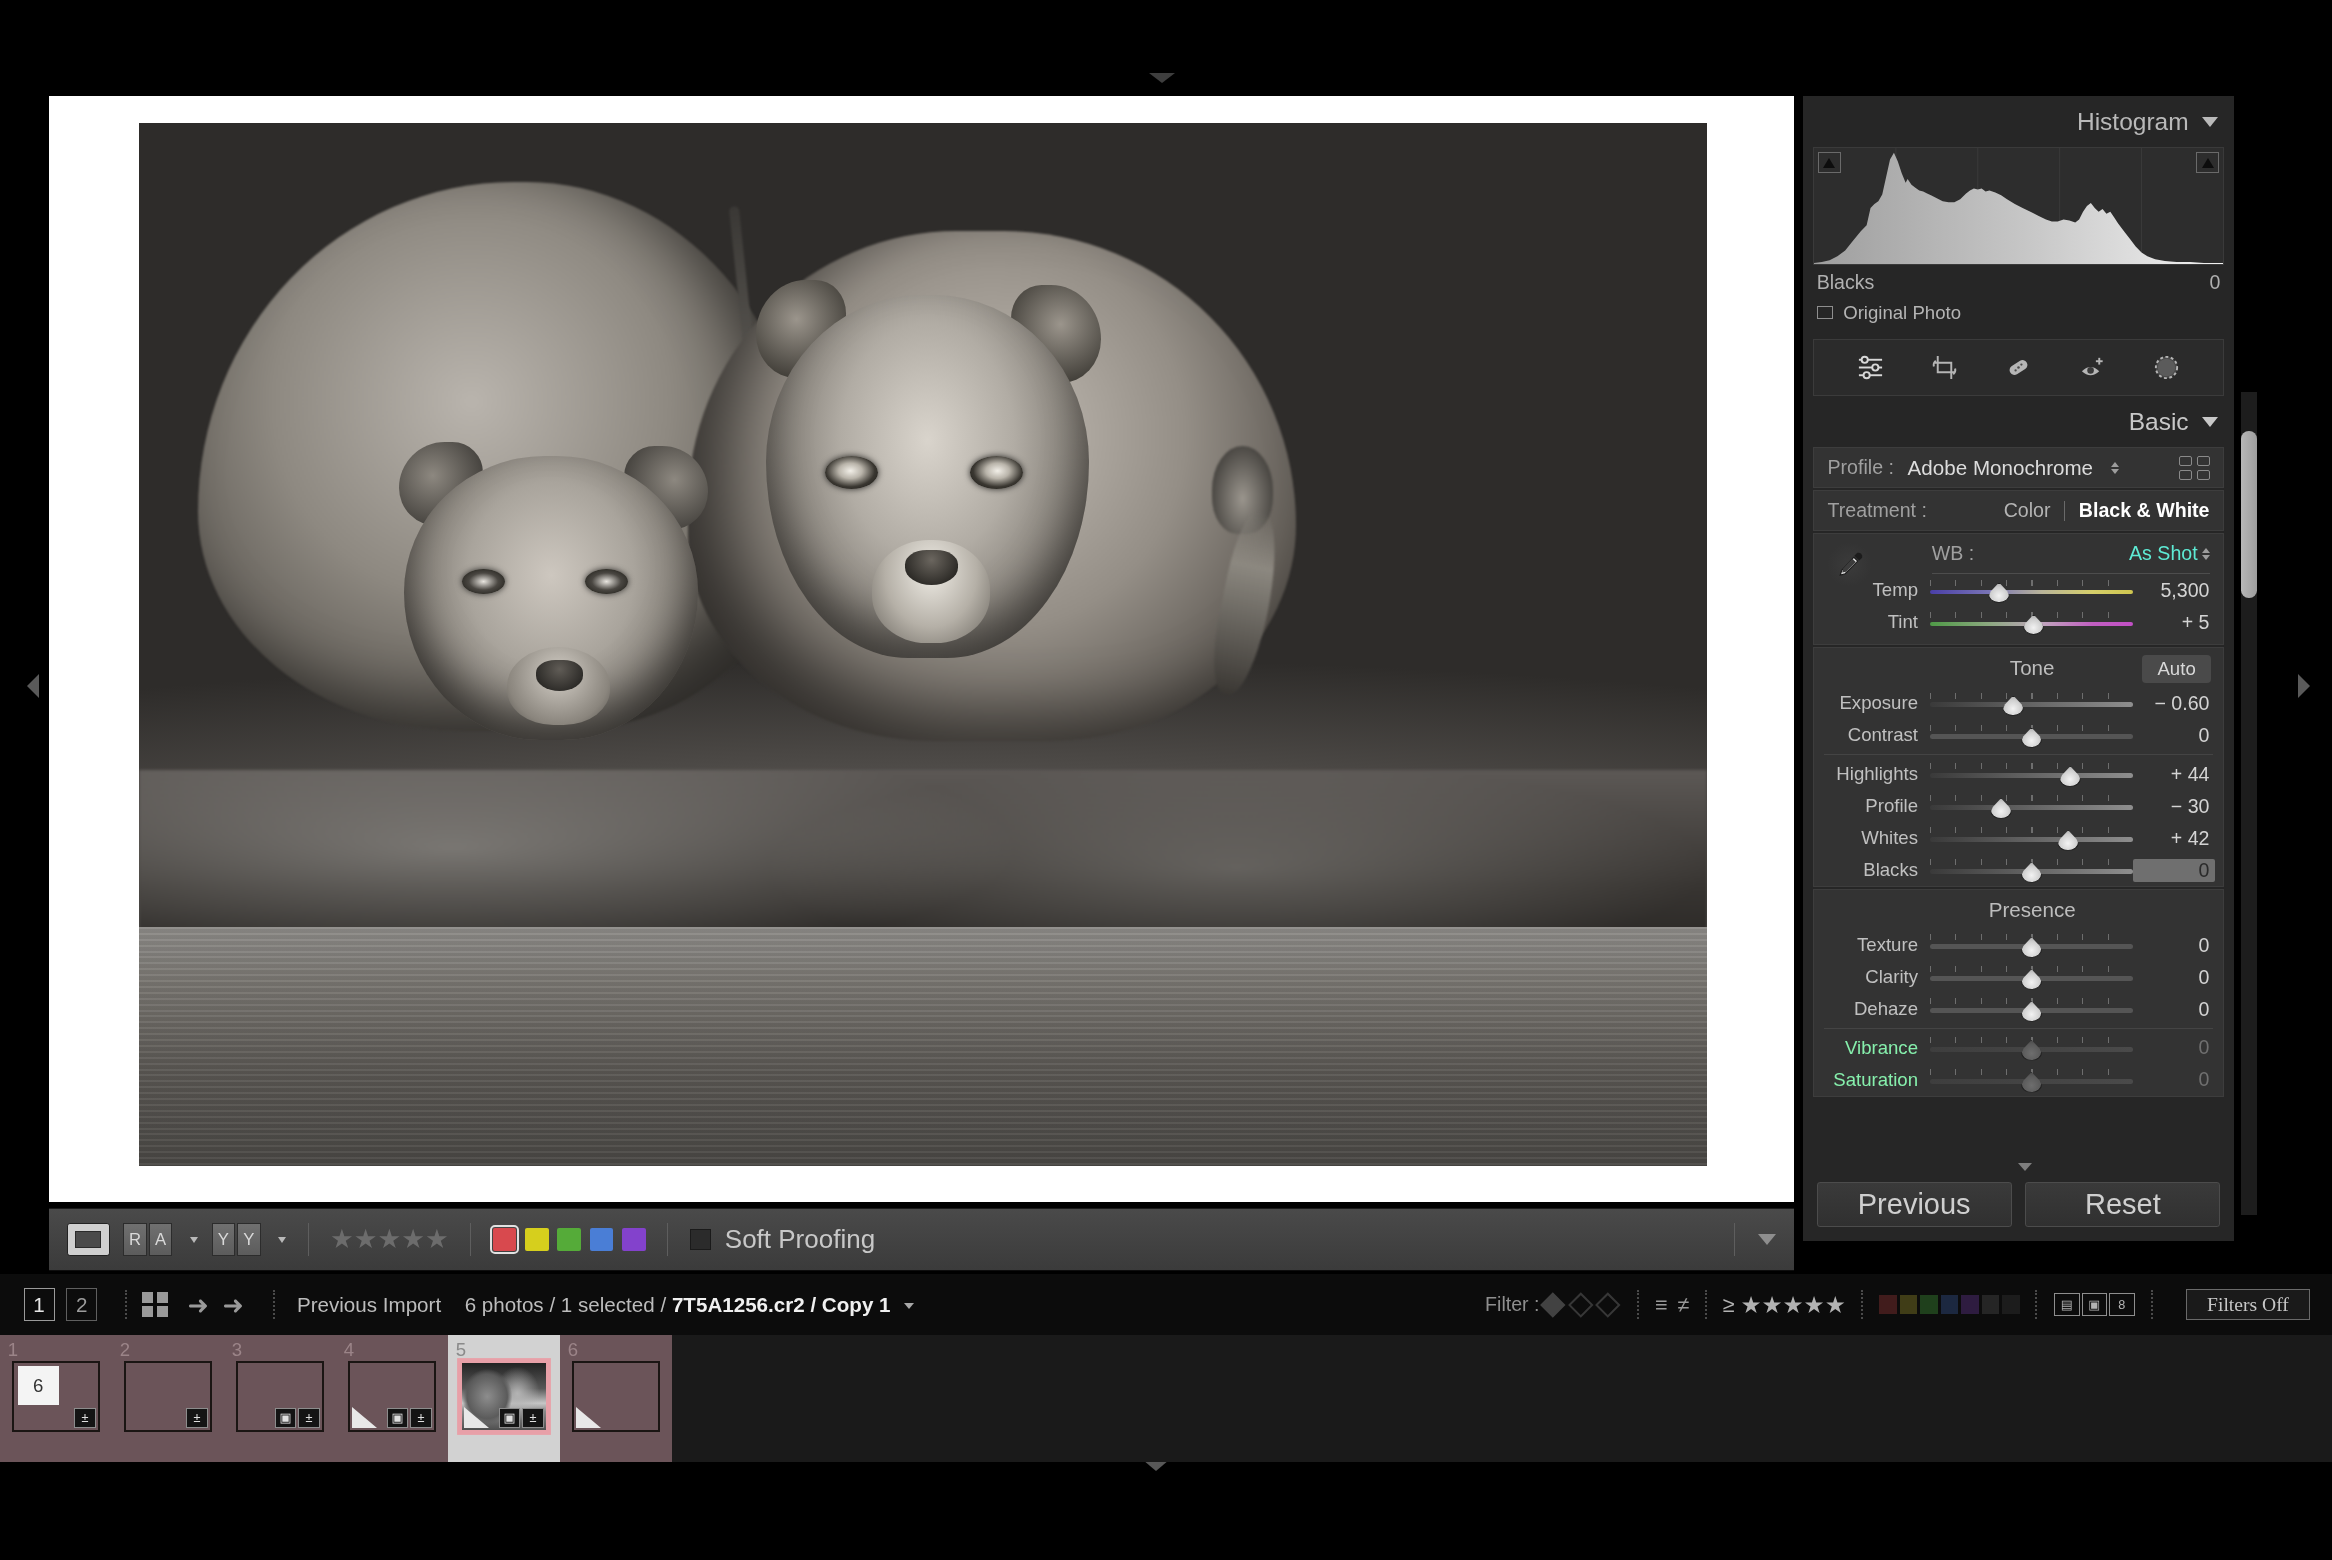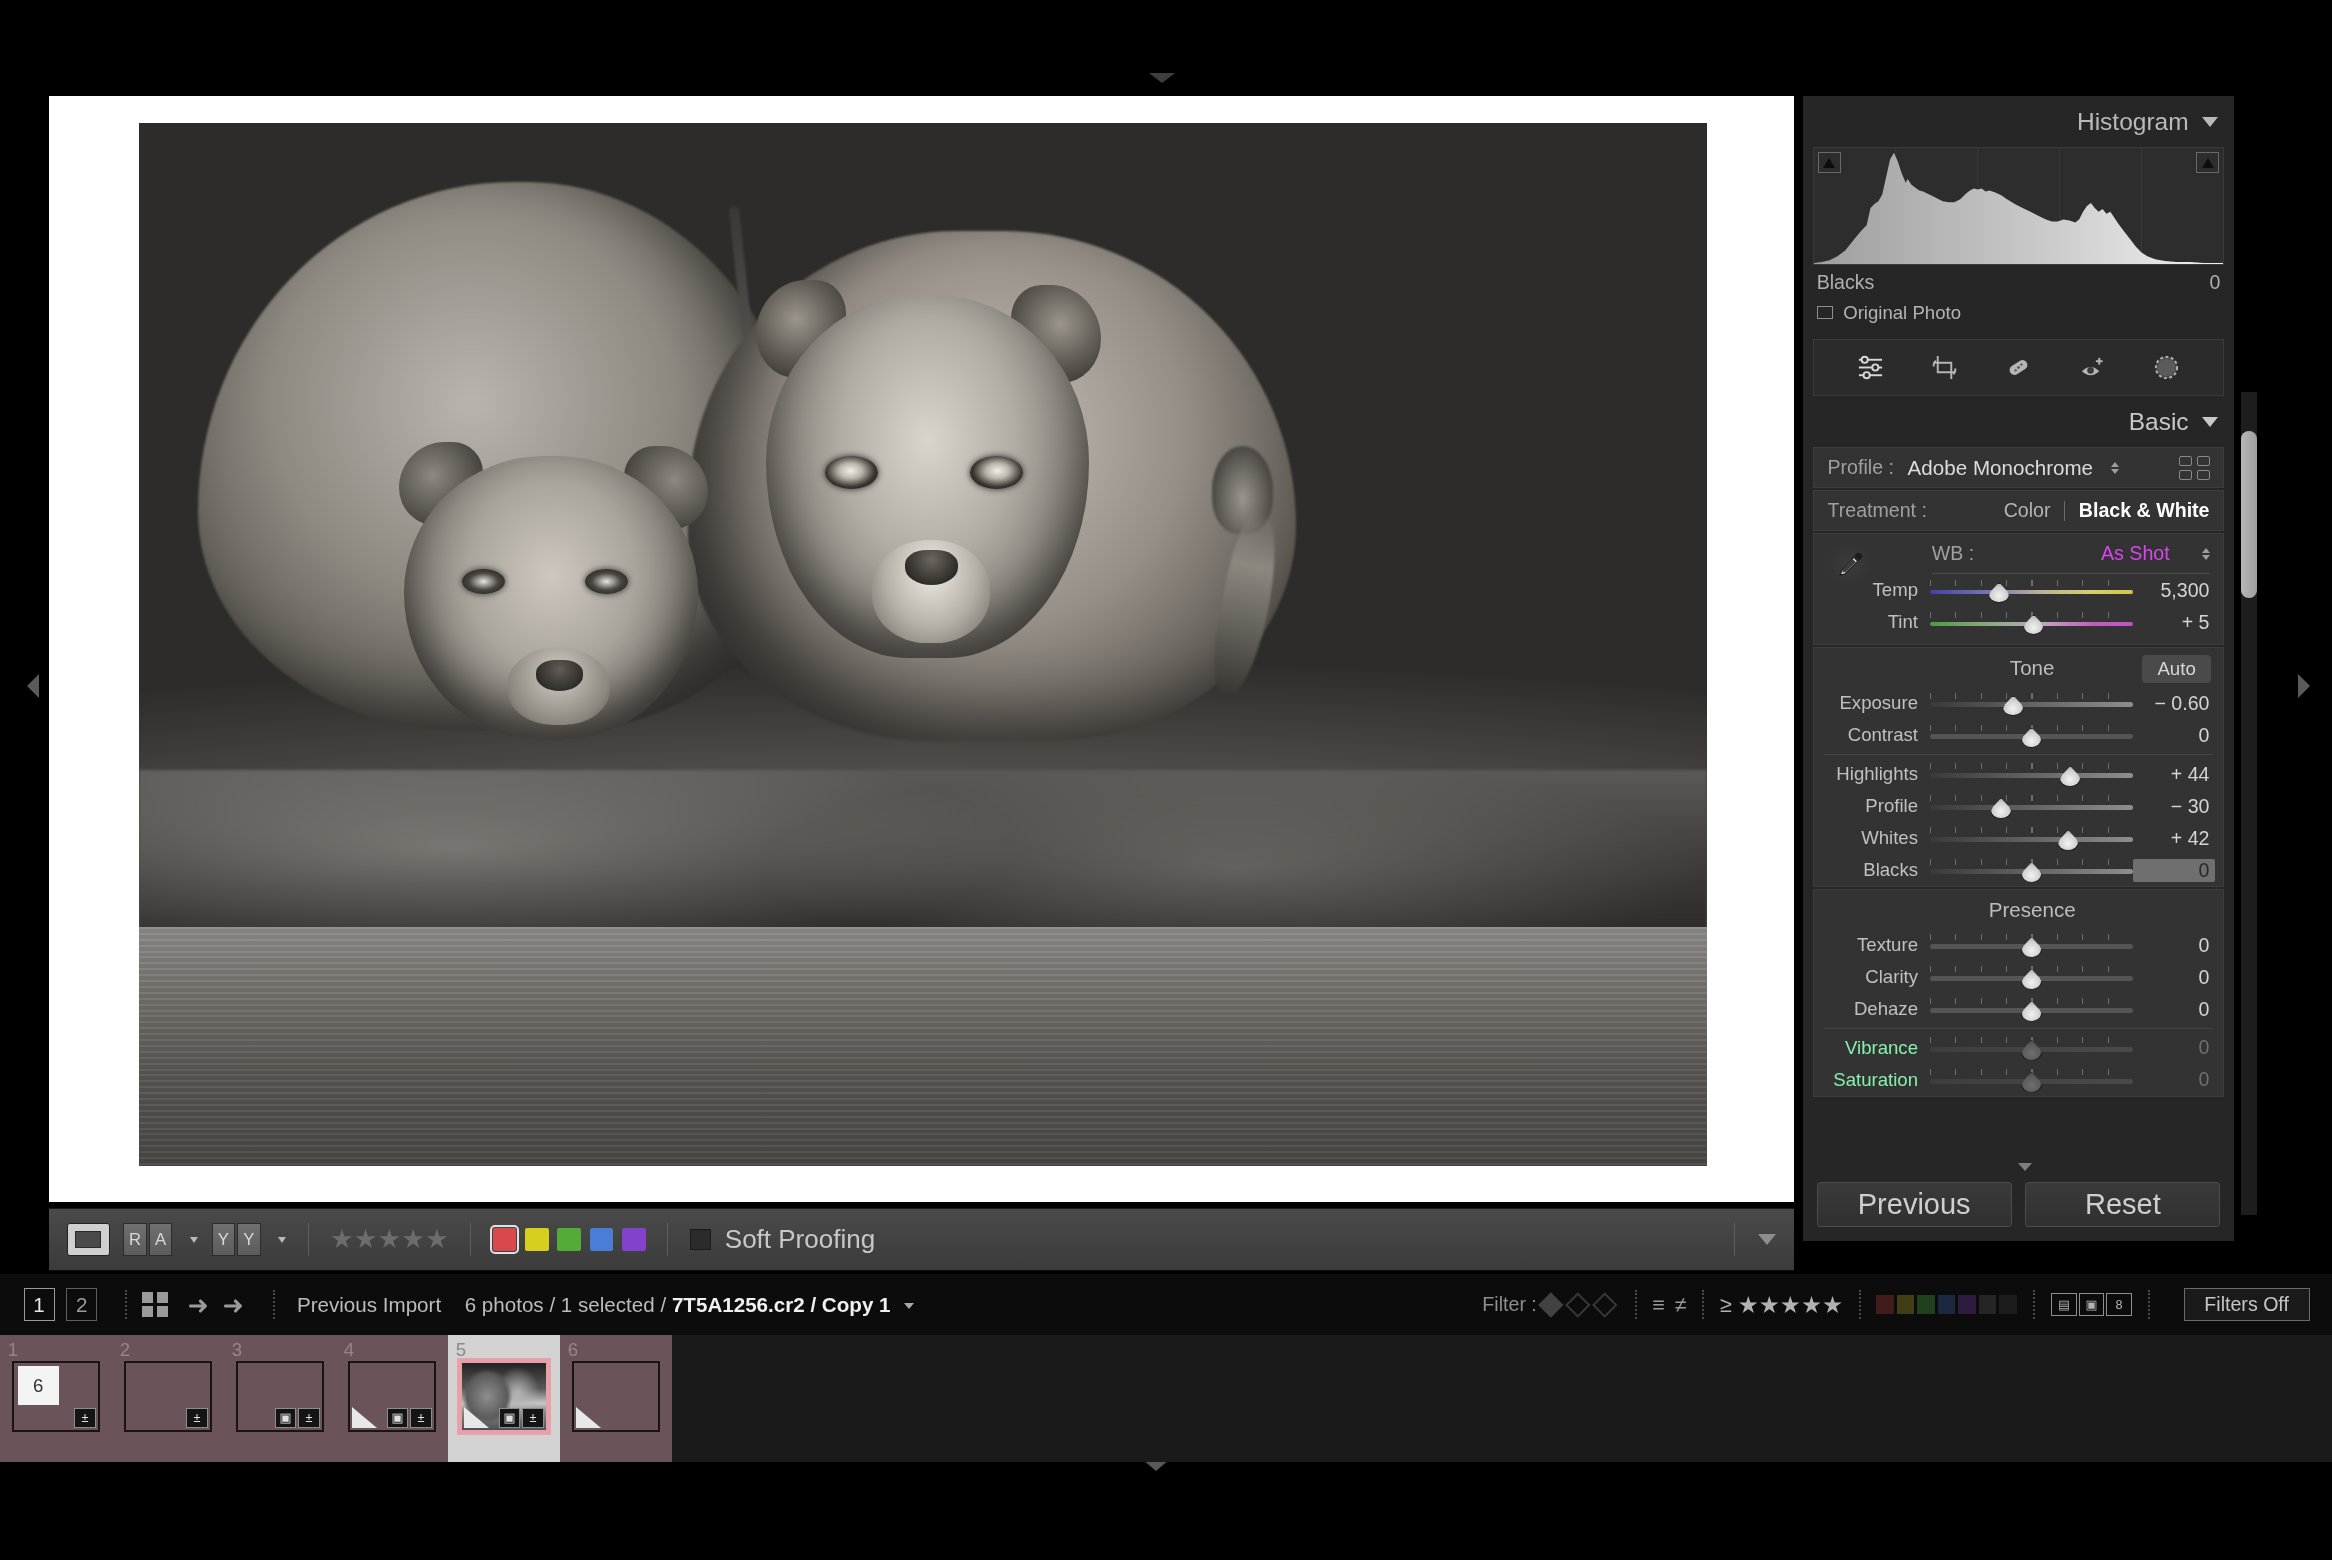--- a/index.html
+++ b/index.html
@@ -224,21 +224,21 @@
   #profile-grid span { border:1px solid #8a8a8a; border-radius:2px; display:block; }
 
   #wb-block { position:relative; padding-bottom:5.9px; }
   #eyedropper {
     position:absolute; left:13.7px; top:7.8px; width:45px; height:45px;
     background:radial-gradient(circle at 50% 50%, #3b3b3b 0%, #333 70%);
     border-radius:50%; display:flex; align-items:center; justify-content:center;
   }
   #wb-row { justify-content:flex-start; padding-left:118px; }
   #wb-row .lbl-dim { font-size:19.6px; }
-  #wb-value { margin-left:auto; color:#d946ef; font-size:19.6px; display:flex; align-items:center;gap:28px; }
+  #wb-value { margin-left:auto; color:#5eead4; font-size:19.6px; display:flex; align-items:center; }
   #wb-underline { margin:0 13.7px 0 118px; height:1px; background:#4d4d4d; }
 
   .slider-row { display:flex; align-items:center; height:32px; padding:0 7.8px 0 0; }
   .slider-row .s-label { width:116px; text-align:right; padding-right:11.8px; color:#c0c0c0; font-size:18.6px; }
   .slider-row.dim .s-label { color:#86efac; }
   .s-track-wrap { position:relative; flex:1; height:23.5px; }
   .ticks { position:absolute; left:0; right:0; top:1px; height:5.9px;
            background-image:repeating-linear-gradient(to right, #6e6e6e 0 1px, transparent 1px 12.5%); }
   .s-track {
     position:absolute; left:0; right:0; top:10.8px; height:4.9px; border-radius:2.9px;
@@ -321,20 +321,21 @@
   #filter-area .flag { width:17.6px; height:17.6px; background:#6f6f6f; transform:rotate(45deg); margin:0 4.9px; opacity:.55;}
   #filter-area .flag.f2 { background:none; border:2px solid #5b5b5b; }
   #filter-stars { display:flex; gap:3.9px; color:#b2b2b2; font-size:23.5px; }
   #filter-colors { display:flex; gap:2.9px; }
   #filter-colors i { width:17.6px; height:19.6px; display:block; opacity:.55; }
   .view-ico { width:25.5px; height:23.5px; border:1px solid #8e8e8e; display:flex; align-items:center; justify-content:center;
               color:#b4b4b4; font-size:12.7px; margin:0 1px;}
   #filters-off {
     border:1px solid #6a6a6a; color:#c6c6c6; font-size:19.6px; padding:3.9px 19.6px; margin-left:17.6px;
     background:#1a1a1a;
+    font-family:Liberation Serif, serif;
   }
 
   #filmstrip {
     position:absolute; left:0; top:1335px; width:2333px; height:127px; background:#1a1a1a;
     display:flex;
   }
   .fs-cell { width:112px; height:127px; background:#6b5459; position:relative; }
   .fs-cell.sel { background:#d2d2d2; }
   .fs-num { position:absolute; left:7.8px; top:3.9px; font-size:18.6px; color:#9b8488; }
   .fs-cell.sel .fs-num { color:#8a8a8a; }

